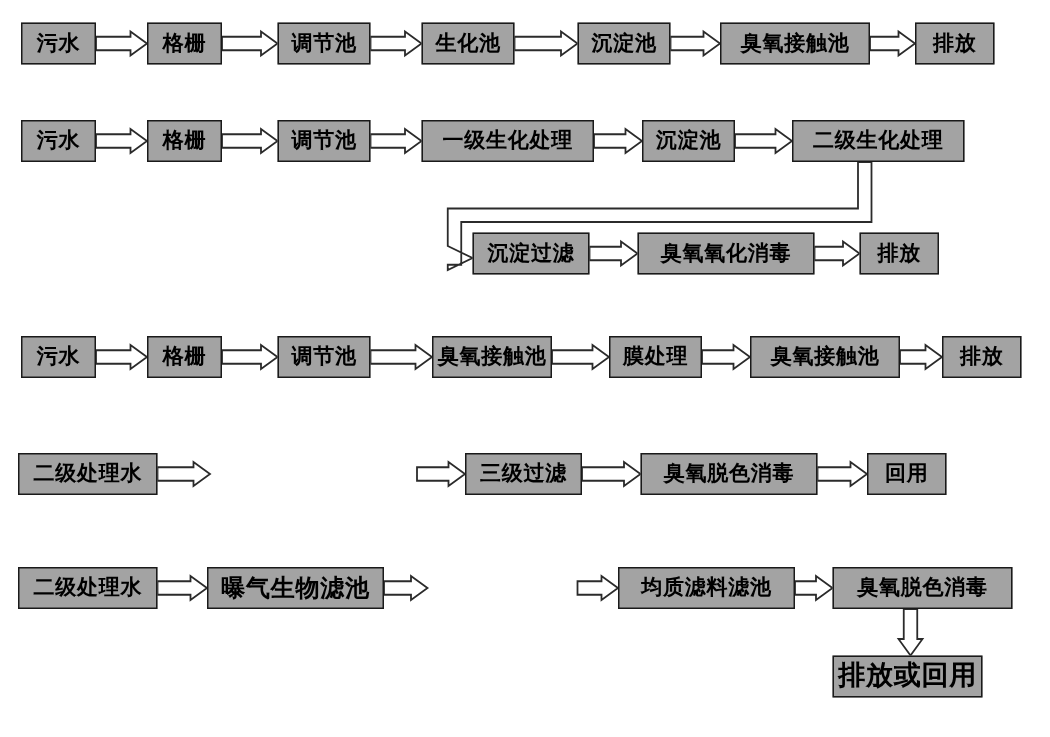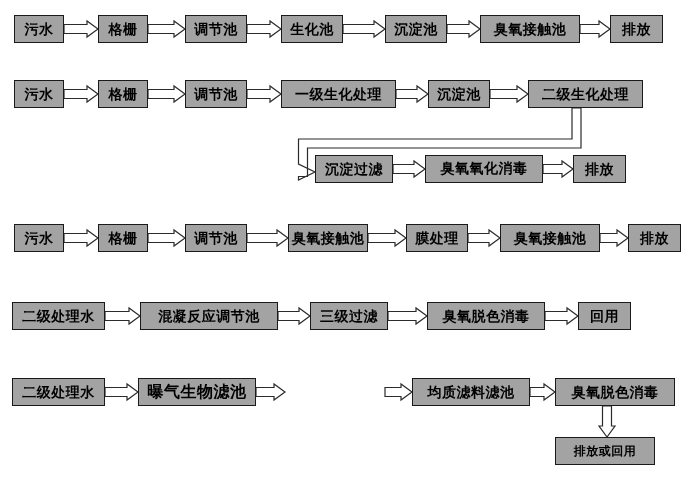--- a/index.html
+++ b/index.html
@@ -100,21 +100,21 @@
     <div class="node" style="left: 428px; top: 80px; width: 62px; height: 28px;">
       <span style="font-size: 14px;">沉淀池</span>
     </div>
     <div class="node" style="left: 528px; top: 80px; width: 115px; height: 28px;">
       <span style="font-size: 14px;">二级生化处理</span>
     </div>
     <div class="node" style="left: 315px; top: 155px; width: 78px; height: 28px;">
       <span style="font-size: 14px;">沉淀过滤</span>
     </div>
     <div class="node" style="left: 425px; top: 155px; width: 118px; height: 28px;">
-      <span style="font-size: 14px; font-family: Liberation Mono, monospace;">臭氧氧化消毒</span>
+      <span style="font-size: 14px;">臭氧氧化消毒</span>
     </div>
     <div class="node" style="left: 573px; top: 155px; width: 53px; height: 28px;">
       <span style="font-size: 14px;">排放</span>
     </div>
     <div class="node" style="left: 14px; top: 224px; width: 50px; height: 28px;">
       <span style="font-size: 14px;">污水</span>
     </div>
     <div class="node" style="left: 98px; top: 224px; width: 50px; height: 28px;">
       <span style="font-size: 14px;">格栅</span>
     </div>
@@ -129,23 +129,20 @@
     </div>
     <div class="node" style="left: 500px; top: 224px; width: 100px; height: 28px;">
       <span style="font-size: 14px;">臭氧接触池</span>
     </div>
     <div class="node" style="left: 628px; top: 224px; width: 53px; height: 28px;">
       <span style="font-size: 14px;">排放</span>
     </div>
     <div class="node" style="left: 12px; top: 302px; width: 93px; height: 28px;">
       <span style="font-size: 14px;">二级处理水</span>
     </div>
-    <div class="node" style="left: 140px; top: 302px; width: 138px; height: 28px;">
-      <span style="font-size: 14px;">混凝反应调节池</span>
-    </div>
     <div class="node" style="left: 310px; top: 302px; width: 78px; height: 28px;">
       <span style="font-size: 14px;">三级过滤</span>
     </div>
     <div class="node" style="left: 427px; top: 302px; width: 118px; height: 28px;">
       <span style="font-size: 14px;">臭氧脱色消毒</span>
     </div>
     <div class="node" style="left: 578px; top: 302px; width: 53px; height: 28px;">
       <span style="font-size: 14px;">回用</span>
     </div>
     <div class="node" style="left: 12px; top: 378px; width: 93px; height: 28px;">
@@ -154,15 +151,15 @@
     <div class="node" style="left: 138px; top: 378px; width: 118px; height: 28px;">
       <span style="font-size: 16px; text-align: right;">曝气生物滤池</span>
     </div>
     <div class="node" style="left: 412px; top: 378px; width: 118px; height: 28px;">
       <span style="font-size: 14px;">均质滤料滤池</span>
     </div>
     <div class="node" style="left: 555px; top: 378px; width: 120px; height: 28px;">
       <span style="font-size: 14px;">臭氧脱色消毒</span>
     </div>
     <div class="node" style="left: 555px; top: 437px; width: 100px; height: 28px;">
-      <span style="font-size: 12px;">排放或回用</span>
+      <span style="font-size: 18px;">排放或回用</span>
     </div>
   </div>
 
 </body></html>

